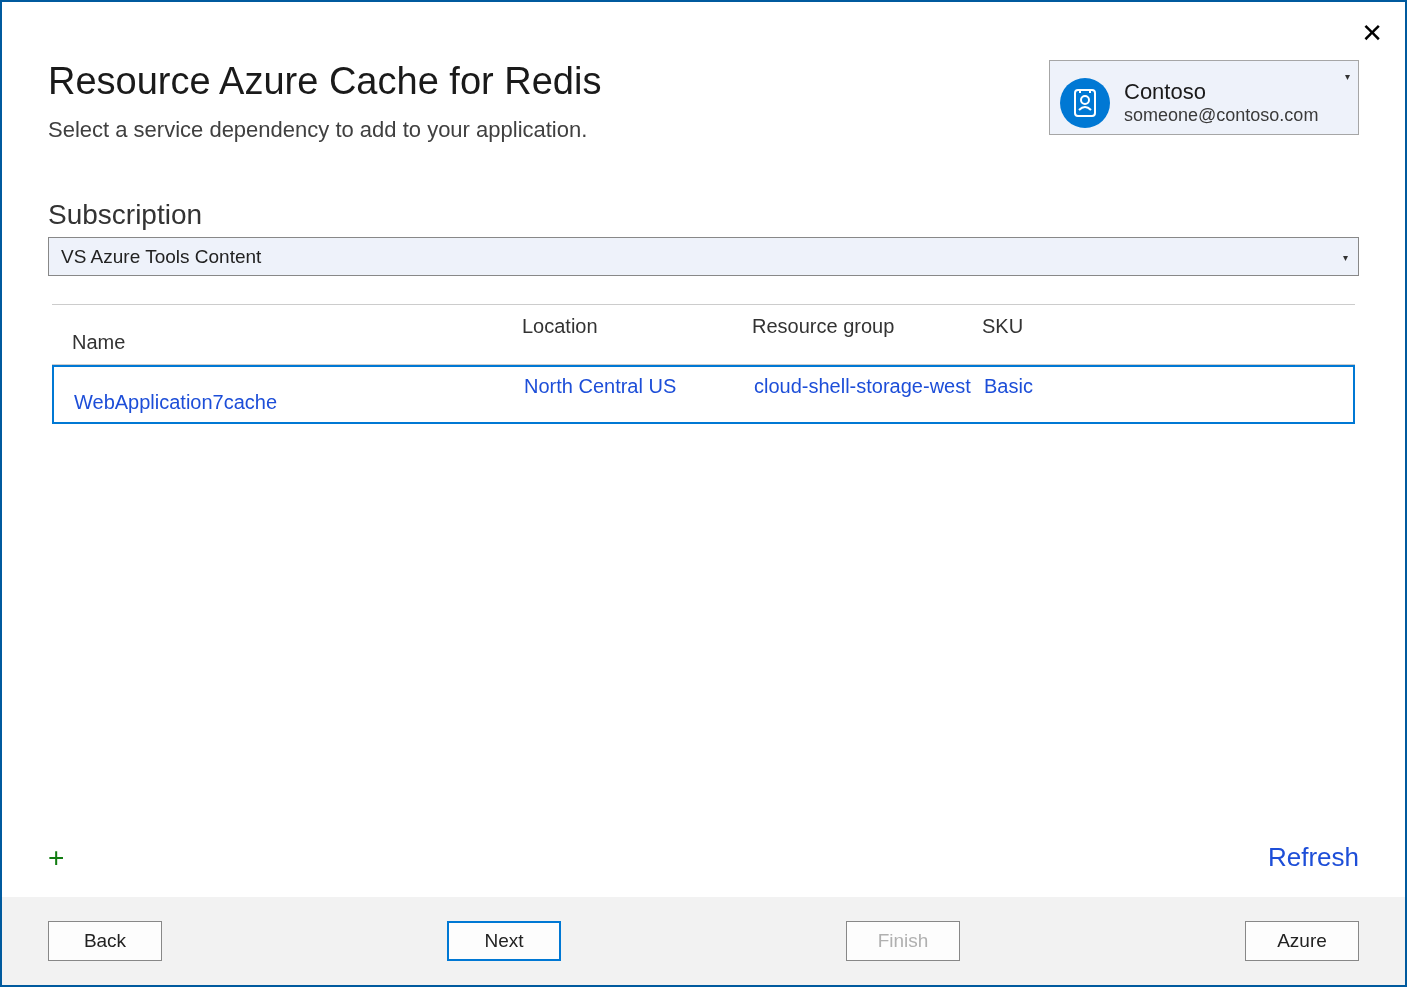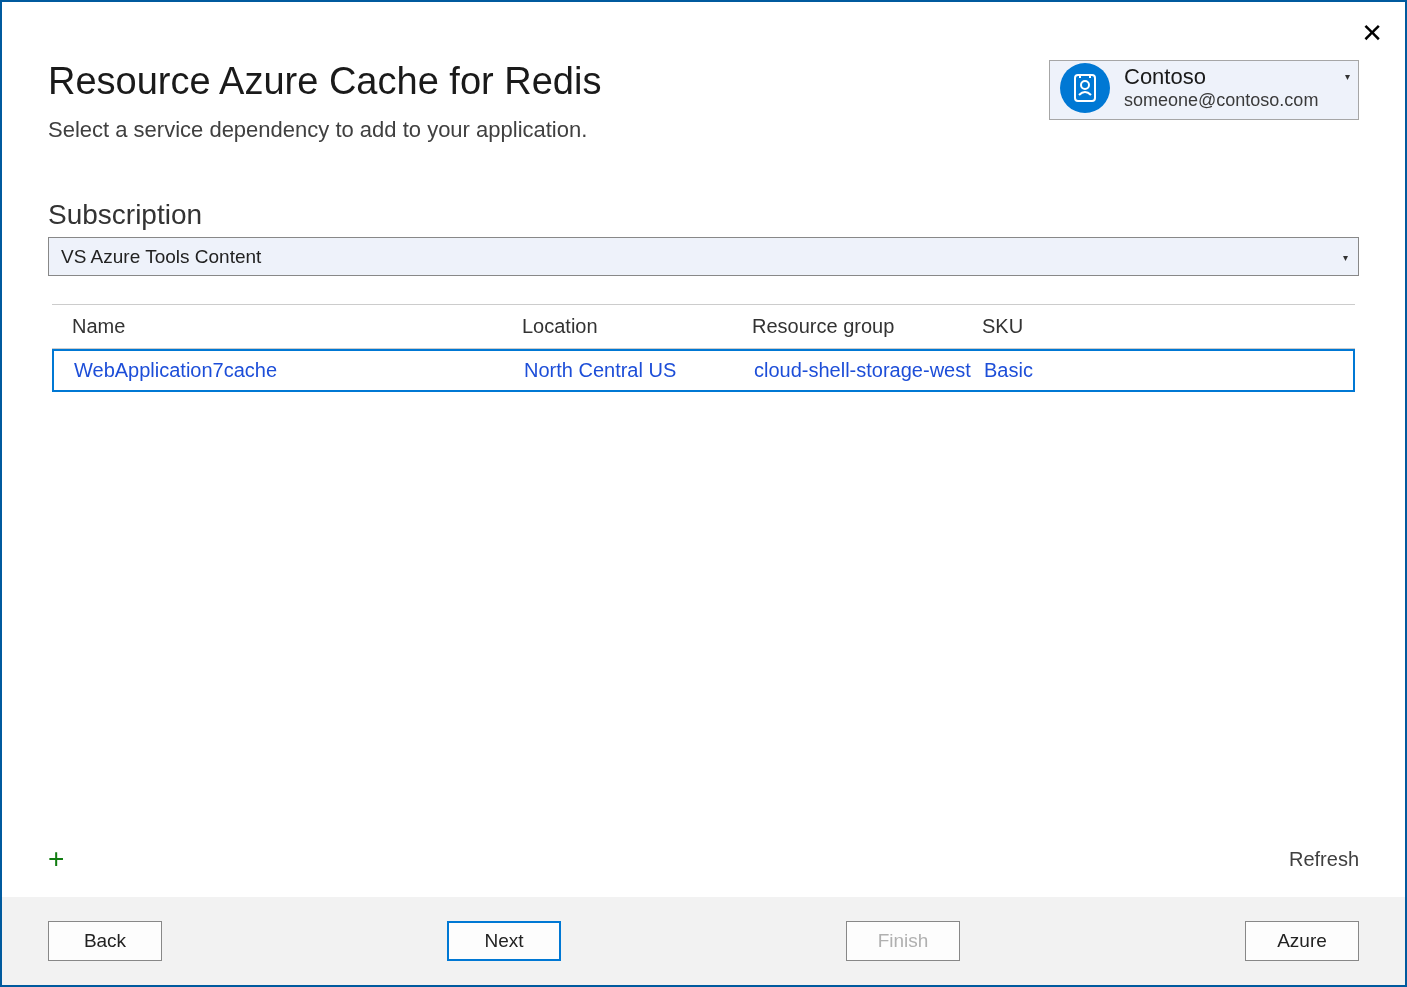--- a/index.html
+++ b/index.html
@@ -45,21 +45,21 @@
     .subtitle {
       font-size: 22px;
       font-weight: 400;
       color: #404040;
     }
     .account-chip {
       border: 1px solid #a6a6a6;
       background: #eef2fa;
       display: flex;
       align-items: center;
-      padding: 2px 28px 6px 10px;
+      padding: 17px 28px 6px 10px;
       min-width: 310px;
       cursor: pointer;
       position: relative;
     }
     .account-icon {
       width: 50px;
       height: 50px;
       border-radius: 50%;
       background: #0078d4;
       display: flex;
@@ -115,21 +115,21 @@
       padding: 0 4px;
     }
     .table-header {
       display: flex;
       border-top: 1px solid #ccc;
       border-bottom: 1px solid #ccc;
       padding: 10px 10px;
       font-size: 20px;
       color: #333;
     }
-    .col-name { flex: 0 0 460px; padding-left: 10px; }
+    .col-name { flex: 0 0 460px; padding-left: 10px; margin-top: 16px; }
     .col-location { flex: 0 0 230px; }
     .col-rg { flex: 0 0 230px; }
     .col-sku { flex: 1; }
     .table-row {
       display: flex;
       border: 2px solid #0078d4;
       padding: 8px 10px;
       font-size: 20px;
       color: #1d4ed8;
       background: #fff;
@@ -145,21 +145,21 @@
       padding: 0 46px 24px 46px;
     }
     .create-link {
       display: flex;
       align-items: center;
       gap: 12px;
       cursor: pointer;
     }
     .plus-icon { color: #107c10; font-size: 28px; font-weight: 400; line-height: 1; }
     .create-text { color: #0066b8; font-size: 20px; }
-    .refresh-link { color: #404040; font-size: 20px; cursor: pointer; }
+    .refresh-link { color: #1d4ed8; font-size: 26px; cursor: pointer; }
     .button-bar {
       background: #f2f2f2;
       padding: 24px 46px;
       display: flex;
       justify-content: space-between;
       gap: 20px;
     }
     .btn {
       min-width: 114px;
       height: 40px;

